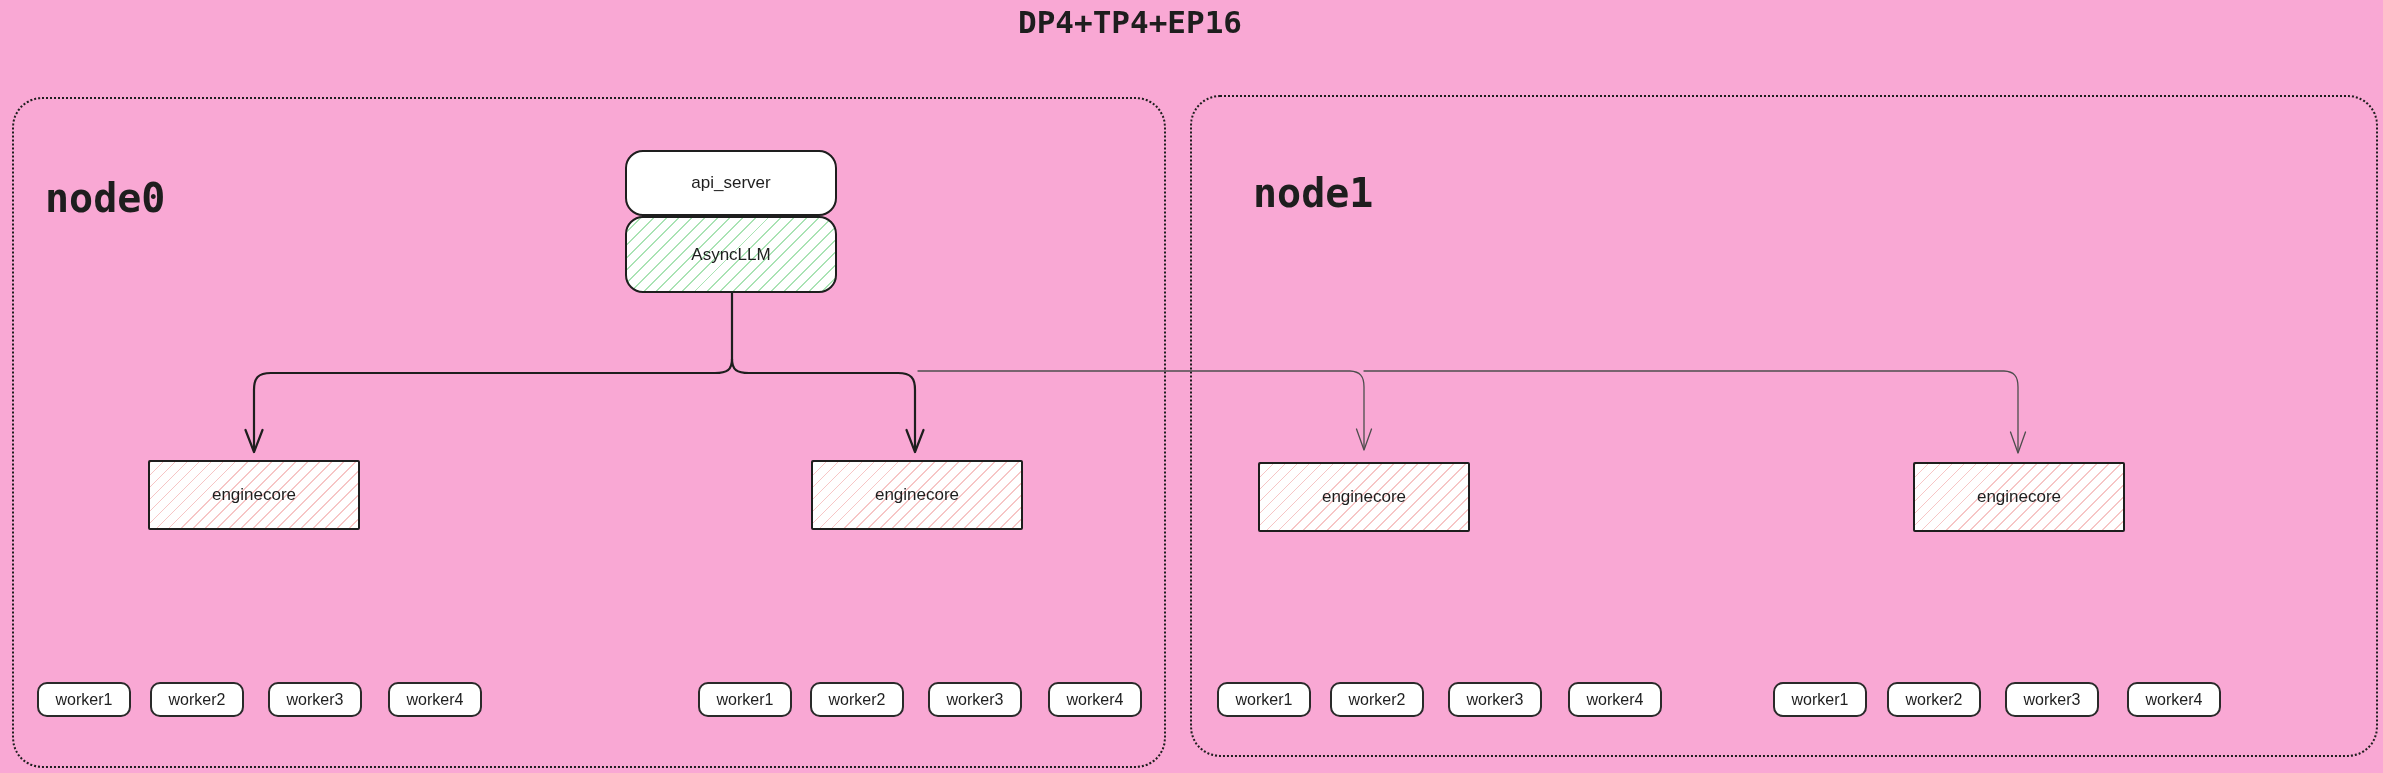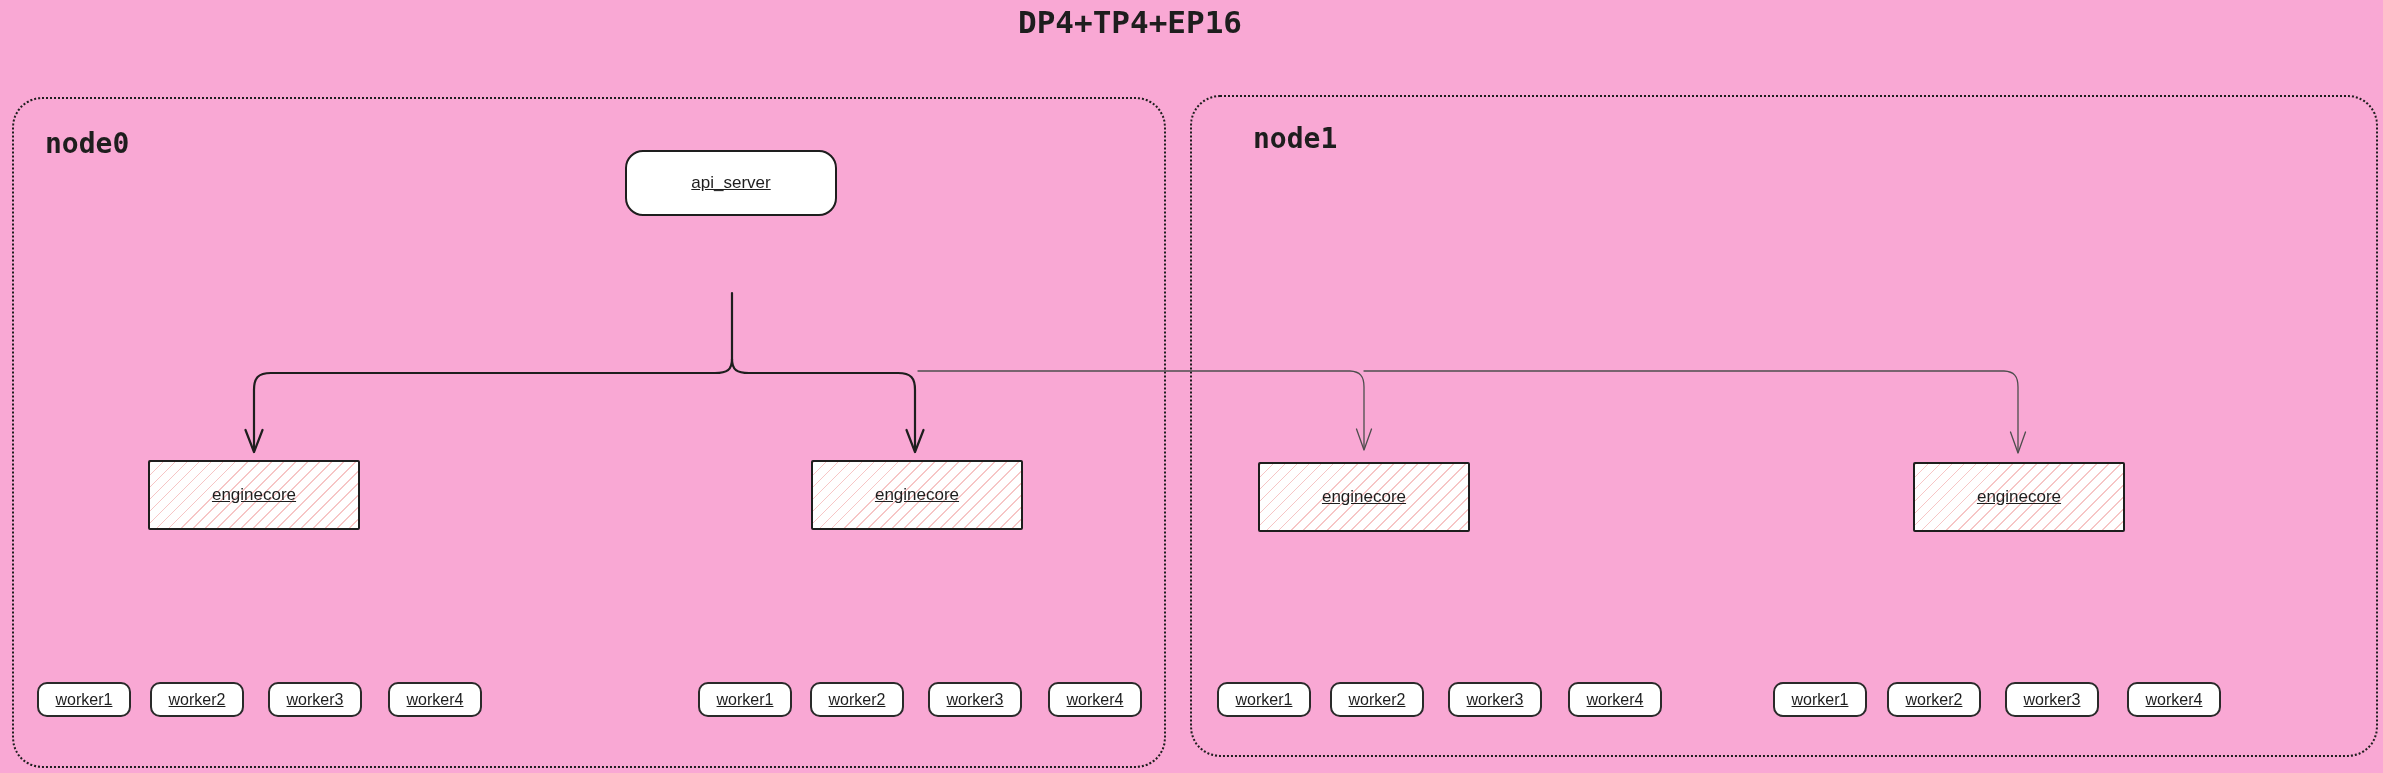--- a/index.html
+++ b/index.html
@@ -18,33 +18,33 @@
   }
   .group {
     position:absolute;
     border:2.4px dotted #1e1e1e;
     border-radius:30px;
     background:transparent;
   }
   .group-label {
     position:absolute;
     font-family:"DejaVu Sans Mono", monospace;
-    font-weight:bold; font-size:28px; color:#1e1e1e;
+    font-weight:bold; font-size:40px; color:#1e1e1e;
     white-space:nowrap;
+    margin-top:48px;
   }
   .box {
     position:absolute;
     border:2px solid #1e1e1e;
     border-radius:18px;
     background:#ffffff;
     display:flex; align-items:center; justify-content:center;
     font-size:17px; color:#1e1e1e;
     box-sizing:border-box;
     white-space:nowrap;
-    text-decoration:underline;
   }
   .engine { border-radius:2px; }
   .hatch-green {
     background-image: repeating-linear-gradient(135deg,
       rgba(64,192,87,0.45) 0px, rgba(64,192,87,0.45) 1.4px,
       transparent 1.4px, transparent 9px);
   }
   .hatch-red {
     background-image: repeating-linear-gradient(135deg,
       rgba(224,49,49,0.28) 0px, rgba(224,49,49,0.28) 1.3px,
@@ -85,20 +85,21 @@
     </g>
     <g fill="none" stroke="#4d4d4d" stroke-width="1.3" stroke-linecap="round" stroke-linejoin="round">
       <path d="M 918 371 L 1350 371 C 1360 371.5 1364 376 1364 387 L 1364 449"></path>
       <path d="M 1356.5 429 L 1364 450 L 1371.5 429"></path>
       <path d="M 1364 371 L 2004 371 C 2014 371.5 2018 376 2018 387 L 2018 452"></path>
       <path d="M 2010.5 432 L 2018 453 L 2025.5 432"></path>
     </g>
   </svg>
 
   <div class="box" style="left:625px; top:150px; width:212px; height:66px;">api_server</div>
+  <div class="box hatch-green" style="left:625px; top:216px; width:212px; height:77px;">AsyncLLM</div>
 
   <div class="box engine hatch-red" style="left:148px; top:460px; width:212px; height:70px;">enginecore</div>
   <div class="box engine hatch-red" style="left:811px; top:460px; width:212px; height:70px;">enginecore</div>
   <div class="box engine hatch-red" style="left:1258px; top:462px; width:212px; height:70px;">enginecore</div>
   <div class="box engine hatch-red" style="left:1913px; top:462px; width:212px; height:70px;">enginecore</div>
 
   <div class="box worker" style="left:37px;  top:644px;">worker1</div>
   <div class="box worker" style="left:150px; top:644px;">worker2</div>
   <div class="box worker" style="left:268px; top:644px;">worker3</div>
   <div class="box worker" style="left:388px; top:644px;">worker4</div>

